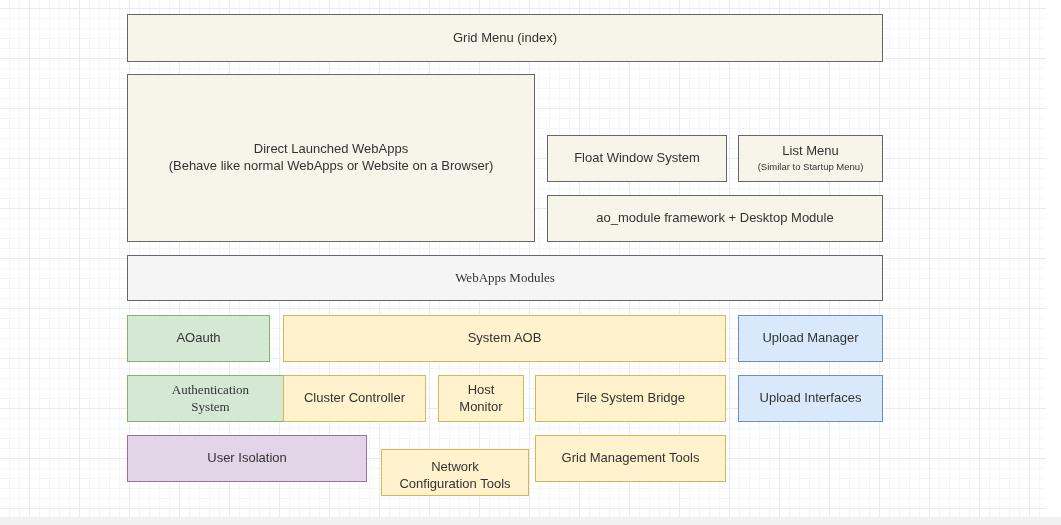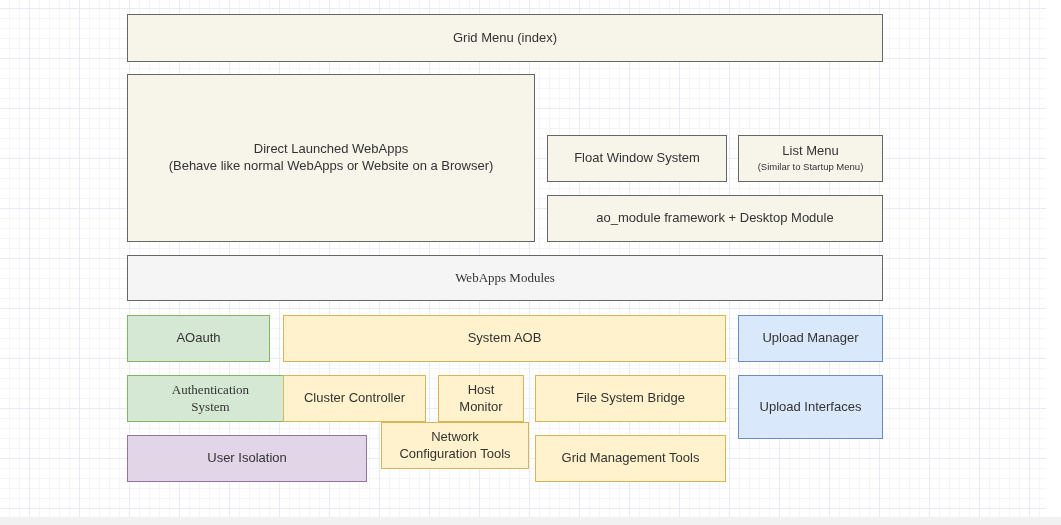--- a/index.html
+++ b/index.html
@@ -47,23 +47,23 @@
   .b-list-menu        {left:738px;top:135px;width:145px;height:47px;}
   .b-ao-module        {left:547px;top:195px;width:336px;height:47px;}
   .b-webapps-modules  {left:127px;top:255px;width:756px;height:46px;font-family:Liberation Serif, serif;}
   .b-aoauth           {left:127px;top:315px;width:143px;height:47px;}
   .b-system-aob       {left:283px;top:315px;width:443px;height:47px;}
   .b-upload-manager   {left:738px;top:315px;width:145px;height:47px;}
   .b-auth-system      {left:127px;top:375px;width:167px;height:47px;font-family:Liberation Serif, serif;}
   .b-cluster-ctrl     {left:283px;top:375px;width:143px;height:47px;}
   .b-host-monitor     {left:438px;top:375px;width:86px; height:47px;}
   .b-fs-bridge        {left:535px;top:375px;width:191px;height:47px;}
-  .b-upload-interfaces{left:738px;top:375px;width:145px;height:64px;}
+  .b-upload-interfaces{left:738px;top:375px;width:145px;height:47px;}
   .b-user-isolation   {left:127px;top:435px;width:240px;height:47px;}
-  .b-network-config   {left:381px;top:422px;width:148px;height:47px;}
+  .b-network-config   {left:381px;top:449px;width:148px;height:47px;justify-content:flex-end;}
   .b-host-mgmt        {left:535px;top:435px;width:191px;height:47px;}
 
   .right-gutter{
     position:absolute;top:0;right:0;width:15px;height:525px;
     background:#ffffff;
   }
   .bottom-gutter{
     position:absolute;left:0;bottom:0;width:1061px;height:8px;
     background:#f1f1f1;
   }

